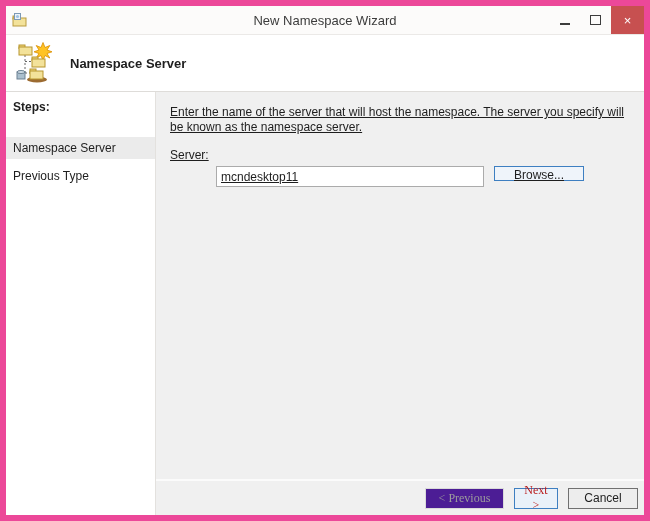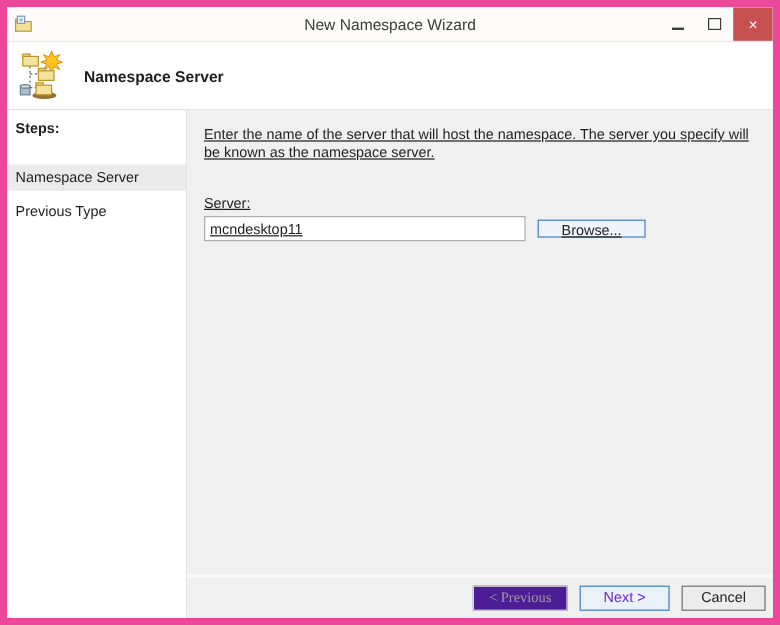--- a/index.html
+++ b/index.html
@@ -42,43 +42,43 @@
     flex:0 0 150px; width:150px; background:#fff;
     border-right:1px solid #e3e1de; box-sizing:border-box; padding-top:6px;
   }
   .steps-heading { font-weight:bold; padding:2px 8px 23px 7px; }
   .step { padding:4px 2px 4px 7px; margin-bottom:6px; line-height:14px; }
   .step.active { background:#ebebeb; }
 
   .content { flex:1; display:flex; flex-direction:column; min-width:0; }
   .main { flex:1; padding:13px 16px 0 14px;text-decoration:underline; }
   .instruction { max-width:455px; line-height:15px; }
-  .server-label { margin-top:27px; margin-bottom:4px; }
-  .field-row { display:flex; align-items:center; }
+  .server-label { margin-top:13px; margin-bottom:4px; }
+  .field-row { display:flex; align-items:flex-start;margin-left:46px; }
   .server-input {
     width:258px; height:19px; border:1px solid #ababab; padding:0 4px;
     font:12px "Liberation Sans", sans-serif; background:#fff; color:#1e1e1e;
   }
   .browse-btn {
     margin-left:10px; width:90px; height:15px;
     font:12px "Liberation Sans", sans-serif; color:#1e1e1e; cursor:default;
   }
 
   
   .footer {
     flex:0 0 34px; display:flex; align-items:center; justify-content:flex-end;
     gap:10px; padding-right:6px; border-top:2px solid #fbfbfb;
   }
   .btn {
     height:21px; box-sizing:border-box; cursor:default;
     font:12px "Liberation Sans", sans-serif;
     display:inline-flex; align-items:center; justify-content:center;
   }
   .btn-prev { width:79px; background:#4c1d95; border:1px solid #dadada; color:#9d9d9d;font-family:Liberation Serif, serif; }
-  .btn-next { width:75px; background:#e9f1f9; border:1px solid #3e7fc1; color:#6d28d9; }
+  .btn-next { width:44px; background:#e9f1f9; border:1px solid #3e7fc1; color:#b91c1c;font-family:Liberation Serif, serif; }
   .btn-cancel { width:70px; background:#ededed; border:1px solid #707070; color:#1e1e1e; }
   .browse-btn { border:1px solid #3e7fc1; background:#eff4fa; }
 </style>
 </head>
 <body>
 
 <div class="window">
 
   <div class="titlebar">
     <span class="titlebar-icon">

